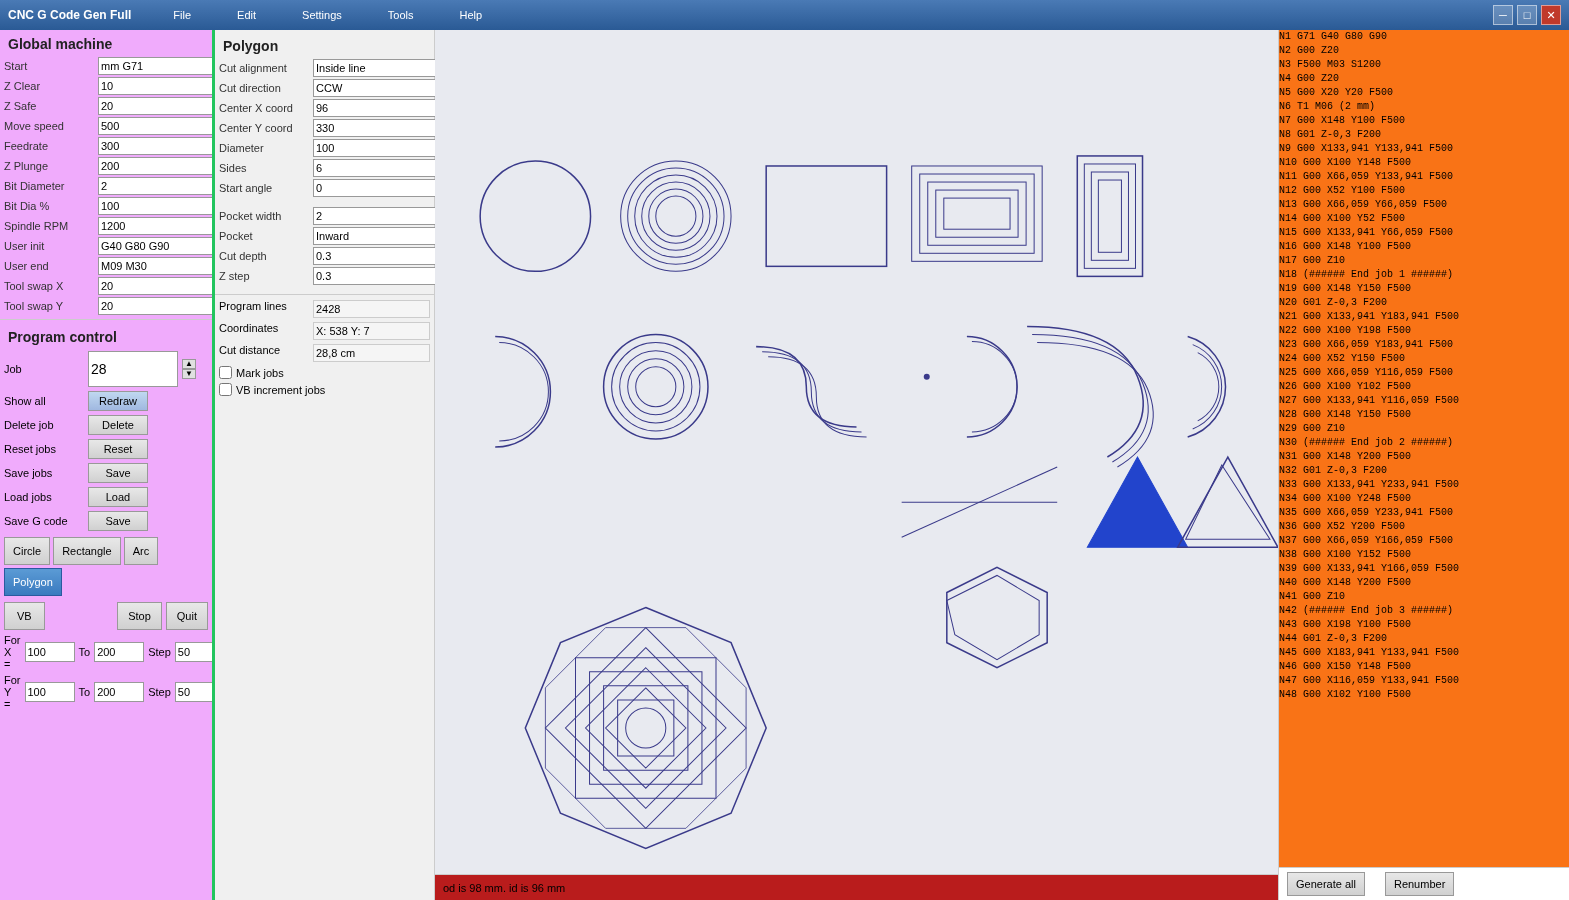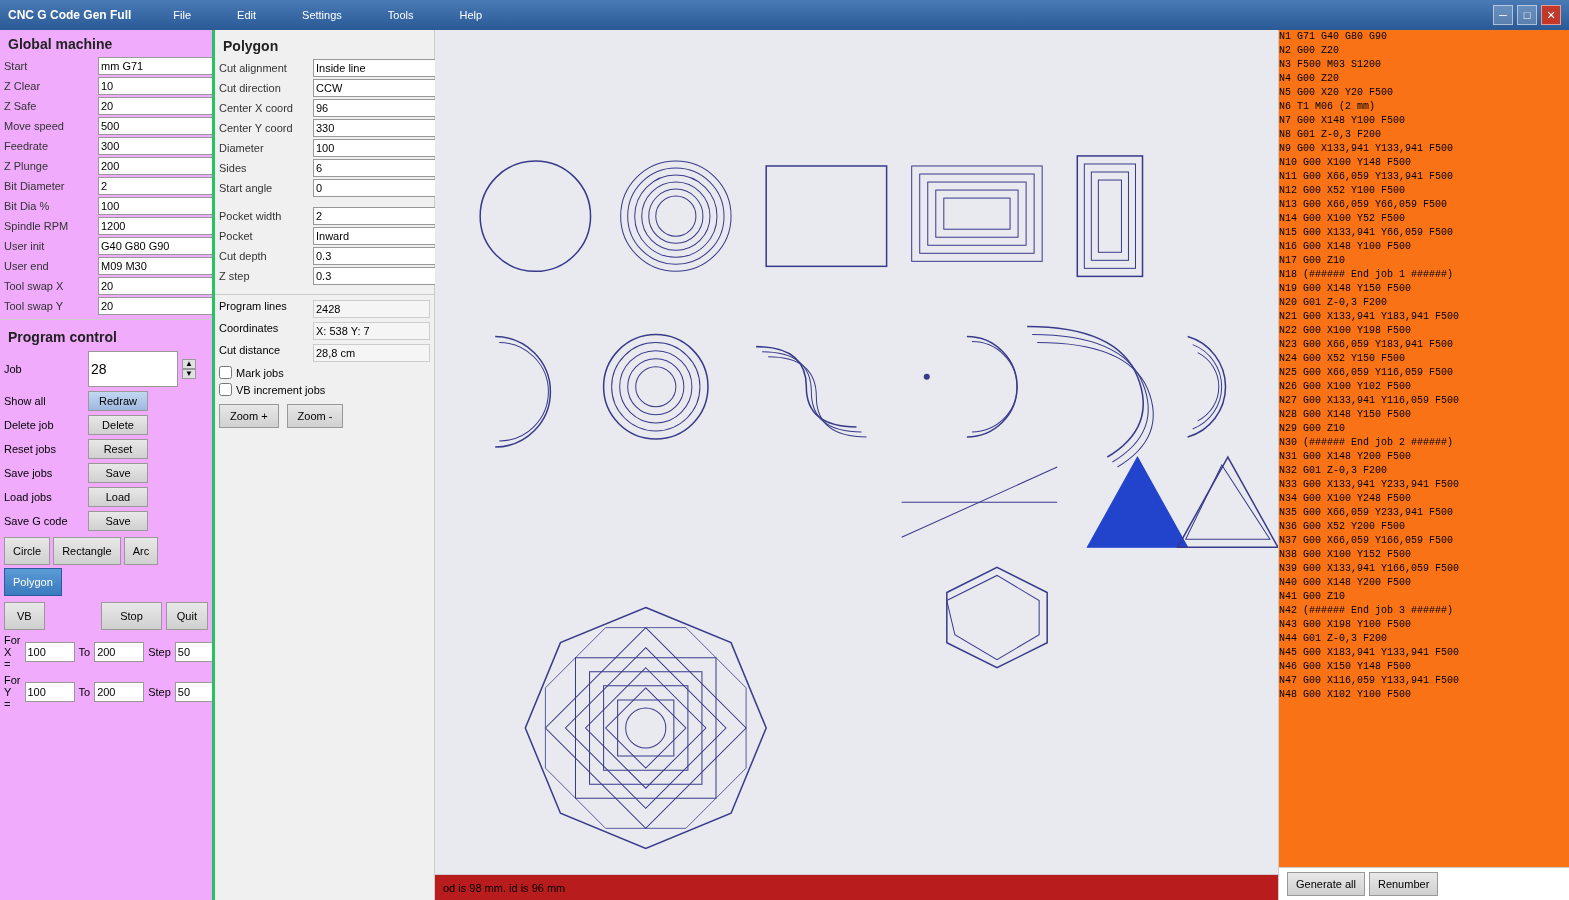--- a/index.html
+++ b/index.html
@@ -125,21 +125,21 @@
       font-size: 11px;
       cursor: pointer;
       padding: 0 12px;
     }
     .stop-btn {
       height: 28px;
       border: 1px solid #999;
       background: linear-gradient(to bottom, #e8e8e8, #d0d0d0);
       font-size: 11px;
       cursor: pointer;
-      padding: 0 18px;
+      padding: 0 10px;
     }
     .quit-btn {
       height: 28px;
       border: 1px solid #999;
       background: linear-gradient(to bottom, #e8e8e8, #d0d0d0);
       font-size: 11px;
       cursor: pointer;
       padding: 0 10px;
     }
     .for-row {
@@ -208,21 +208,21 @@
       flex: 1;
       overflow-y: auto;
       font-family: 'Courier New', monospace;
       font-size: 10px;
       line-height: 1.4;
       background: #f97316;
     }
     .gcode-bottom {
       padding: 4px 8px;
       display: flex;
-      gap: 4px;
+      gap: 20px;
       border-top: 1px solid #ccc;
     }
     .gen-btn {
       height: 24px;
       border: 1px solid #999;
       background: linear-gradient(to bottom, #e8e8e8, #d0d0d0);
       font-size: 11px;
       cursor: pointer;
       padding: 0 8px;
     }
@@ -456,24 +456,20 @@
 
     <div class="checkbox-row">
       <input type="checkbox" style="">
       <span>Mark jobs</span>
     </div>
     <div class="checkbox-row">
       <input type="checkbox" style="">
       <span>VB increment jobs</span>
     </div>
 
-    <div style="display:flex; gap:8px; padding:6px 4px;">
-      <button class="zoom-btn">Zoom +</button>
-      <button class="zoom-btn">Zoom -</button>
-    </div>
   </div>
 
   <div class="canvas-area">
     <svg class="canvas-svg" viewBox="0 0 840 730" style="position:absolute;top:0;left:0;right:0;bottom:26px;width:100%;height:calc(100% - 26px);">
       <rect width="840" height="730" fill="#e8eaf0"></rect>
 
       <circle cx="100" cy="130" r="55" fill="none" stroke="#3a3a8a" stroke-width="1.5"></circle>
 
       <circle cx="240" cy="130" r="55" fill="none" stroke="#3a3a8a" stroke-width="1"></circle>
       <circle cx="240" cy="130" r="48" fill="none" stroke="#3a3a8a" stroke-width="1"></circle>

